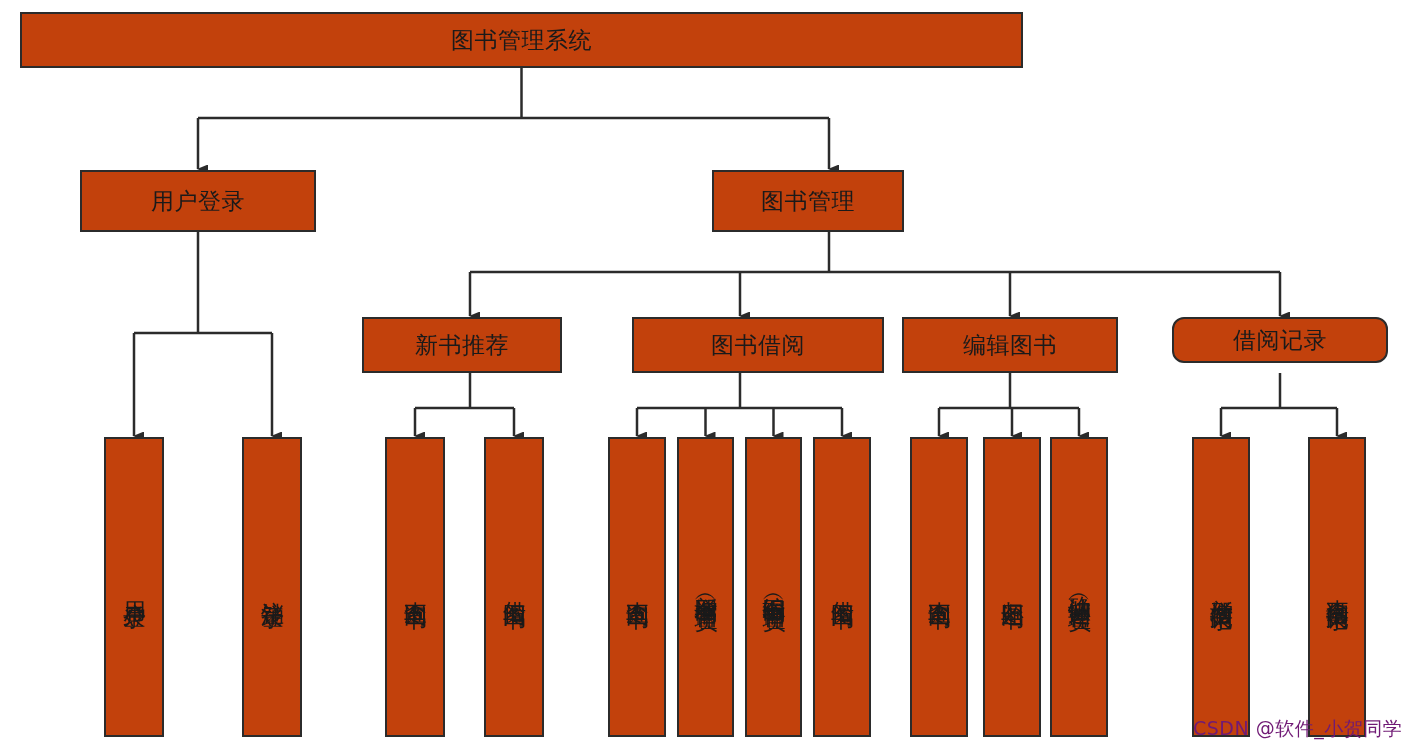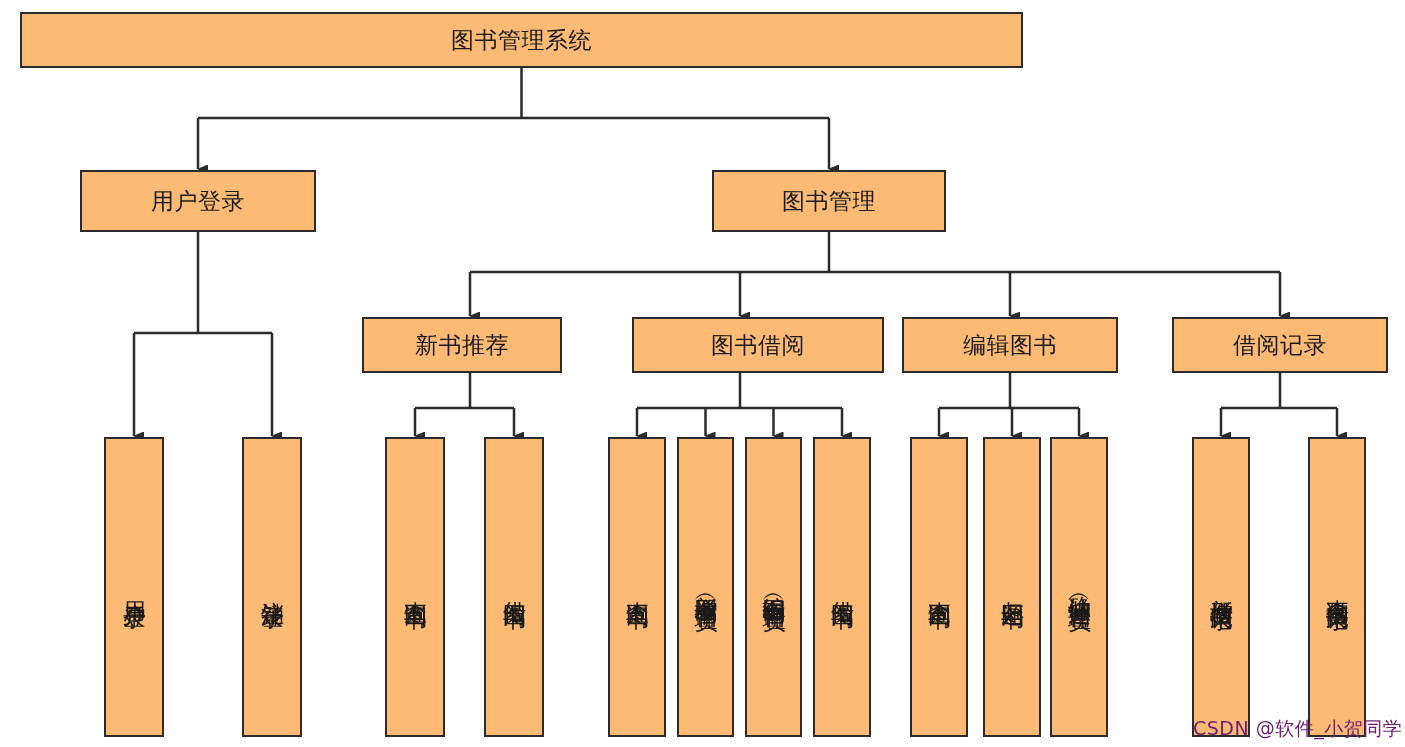--- a/index.html
+++ b/index.html
@@ -23,21 +23,21 @@
     left: 0;
     top: 0;
     width: 1405px;
     height: 747px;
     pointer-events: none;
   }
   .node {
     position: absolute;
     box-sizing: border-box;
     border: 2.5px solid #2b2b2b;
-    background: #fdba74;
+    background: #c2410c;
     display: flex;
     align-items: center;
     justify-content: center;
     color: #1a1a1a;
     z-index: 2;
   }
   .node .lbl {
     display: block;
     text-align: center;
     line-height: 1.22;
@@ -121,33 +121,33 @@
       </g>
   </svg>
 
   <div id="nodes">
       <div class="node h root" style="left: 20px; top: 12px; width: 1003px; height: 56px;">
         <span class="lbl">图书管理系统</span>
       </div>
       <div class="node h" style="left: 80px; top: 170px; width: 236px; height: 62px;">
         <span class="lbl">用户登录</span>
       </div>
-      <div class="node h" style="left: 712px; top: 170px; width: 234px; height: 62px;">
+      <div class="node h" style="left: 712px; top: 170px; width: 192px; height: 62px;">
         <span class="lbl">图书管理</span>
       </div>
       <div class="node h" style="left: 362px; top: 317px; width: 200px; height: 56px;">
         <span class="lbl">新书推荐</span>
       </div>
       <div class="node h" style="left: 632px; top: 317px; width: 252px; height: 56px;">
         <span class="lbl">图书借阅</span>
       </div>
       <div class="node h" style="left: 902px; top: 317px; width: 216px; height: 56px;">
         <span class="lbl">编辑图书</span>
       </div>
-      <div class="node h" style="left: 1172px; top: 317px; width: 216px; height: 56px;">
+      <div class="node h" style="left: 1172px; top: 317px; width: 216px; height: 46px; border-radius: 12px;">
         <span class="lbl">借阅记录</span>
       </div>
       <div class="node v" style="left: 104px; top: 437px; width: 60px; height: 300px;">
         <span class="lbl">用户登录</span>
       </div>
       <div class="node v" style="left: 242px; top: 437px; width: 60px; height: 300px;">
         <span class="lbl">注销登录</span>
       </div>
       <div class="node v" style="left: 385px; top: 437px; width: 60px; height: 300px;">
         <span class="lbl">查询图书</span>

